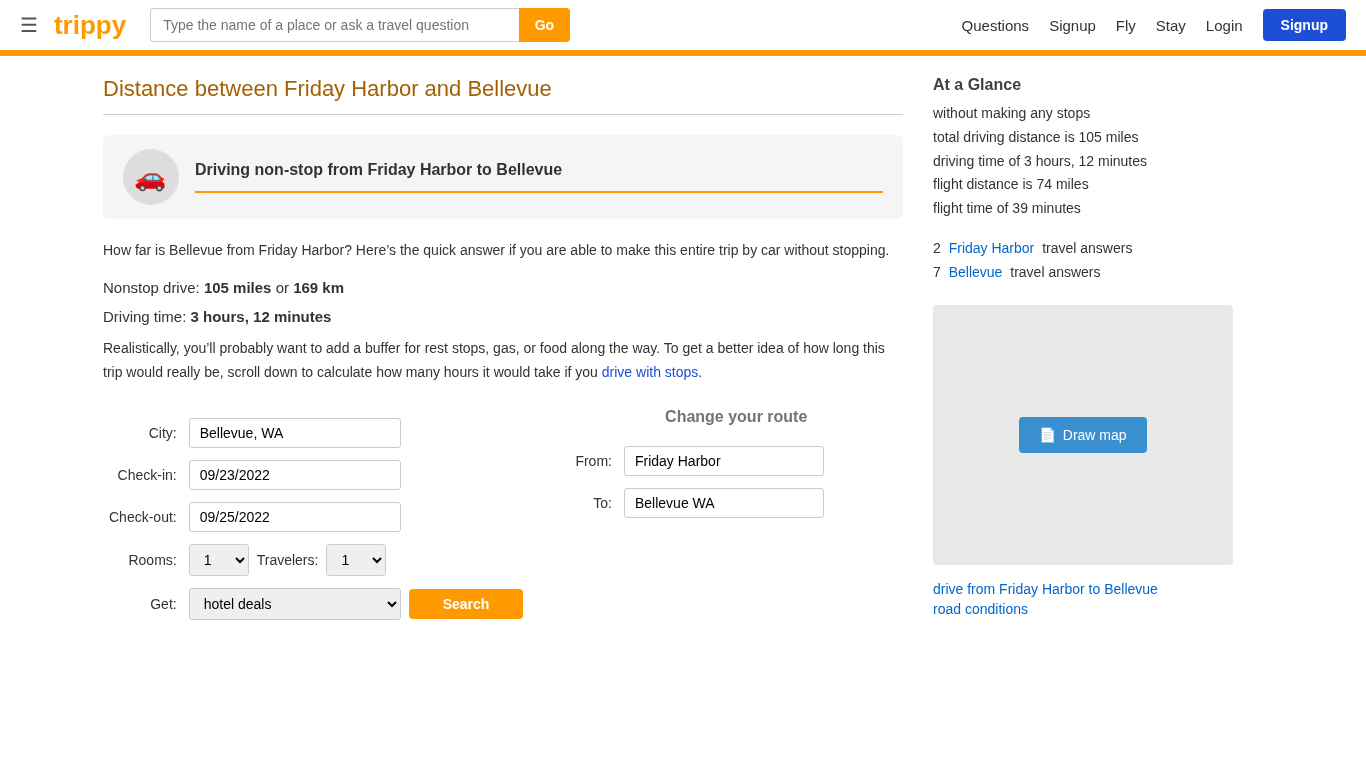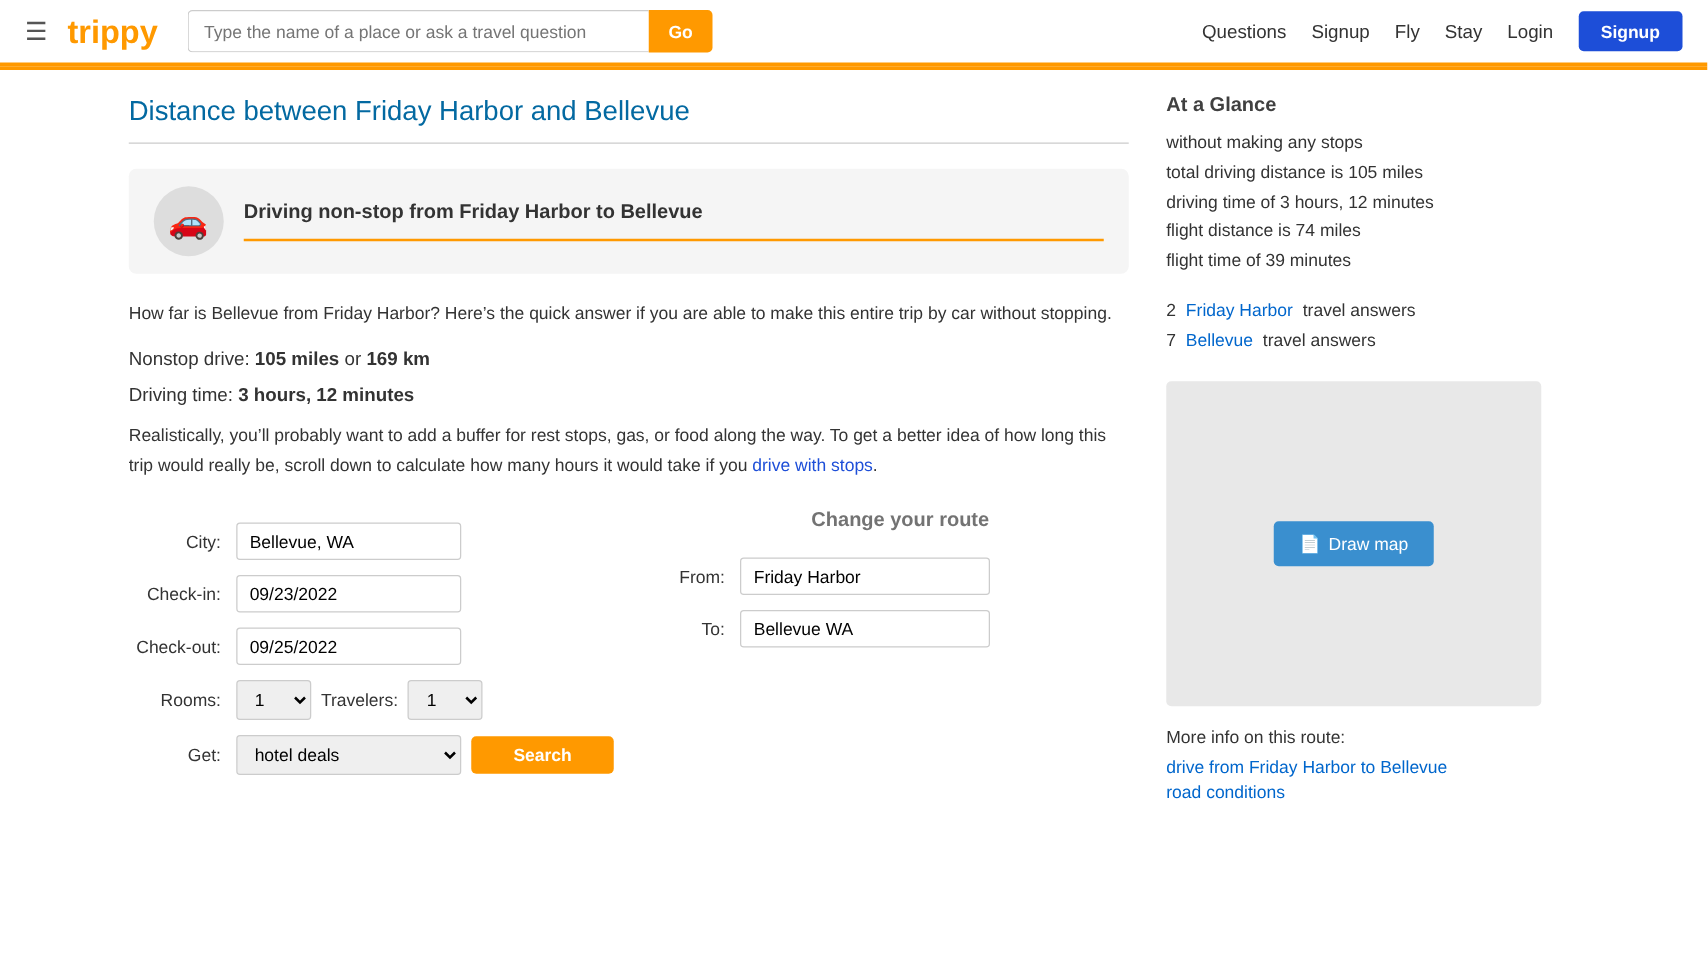--- a/index.html
+++ b/index.html
@@ -87,21 +87,21 @@
     }
 
     
     .content-area {
       flex: 1;
       max-width: 800px;
     }
     .page-title {
       font-size: 22px;
       font-weight: normal;
-      color: #0369a1;
+      color: #a16207;
       margin-bottom: 12px;
     }
     .page-title-divider {
       border: none;
       border-top: 1px solid #ccc;
       margin-bottom: 20px;
     }
 
     
     .driving-card {
@@ -178,21 +178,21 @@
       text-align: right;
       white-space: nowrap;
       color: #333;
     }
     .hotel-form input[type="text"],
     .hotel-form select {
       padding: 6px 10px;
       border: 1px solid #ccc;
       border-radius: 3px;
       font-size: 14px;
-      width: 180px;
+      width: 212px;
     }
     .hotel-form select.small {
       width: 60px;
     }
     .hotel-form .search-btn {
       padding: 7px 34px;
       background: #f90;
       color: #fff;
       border: none;
       border-radius: 4px;
@@ -448,21 +448,20 @@
     </div>
 
     <div class="map-placeholder">
       <button class="draw-map-btn">
         <span>📄</span>
         <span>Draw map</span>
       </button>
     </div>
 
     <div class="more-info">
-      <p class="more-info-title">More info on this route:</p>
       <div class="more-info-links">
         <a href="#">drive from Friday Harbor to Bellevue</a>
         <a href="#">road conditions</a>
       </div>
     </div>
 
   </aside>
 
 </div>
 

